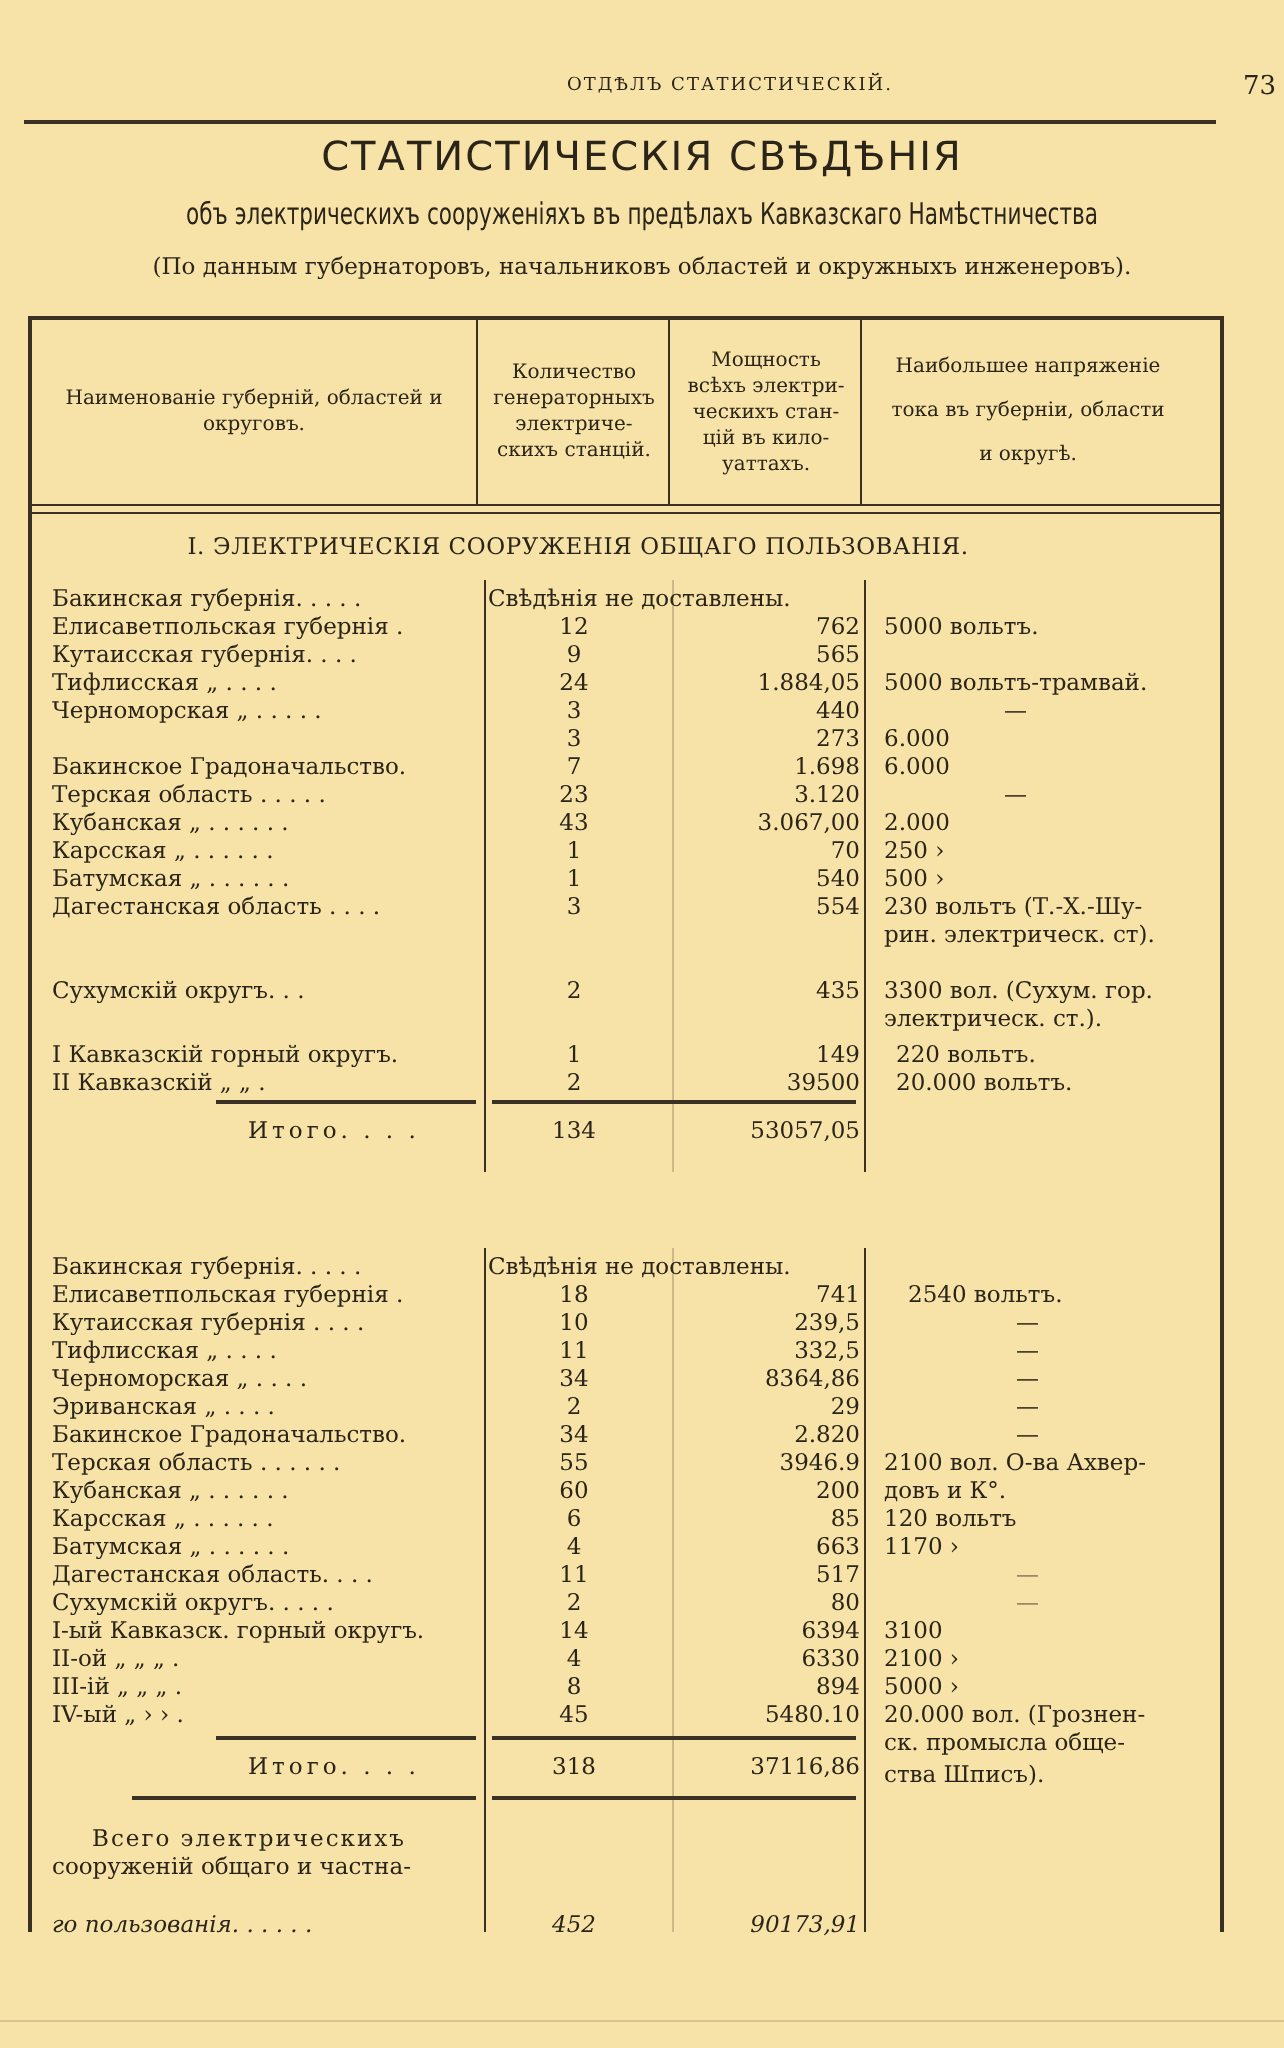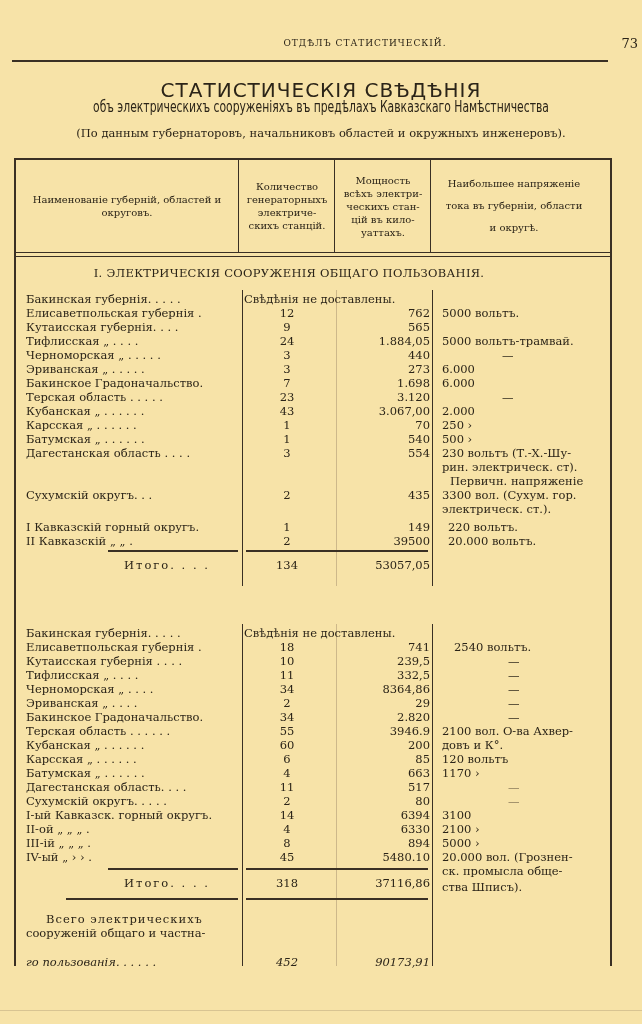--- a/index.html
+++ b/index.html
@@ -8,21 +8,21 @@
     background: #f7e3a8;
     font-family: "DejaVu Serif", "Liberation Serif", serif;
     color: #2b2418;
     position: relative;
   }
   .page { position: absolute; left: 0; top: 0; width: 642px; height: 1024px; }
   .running-head { position: absolute; top: 36px; left: 0; width: 642px; height: 16px; margin-left: 44px; }
   .running-title { position: absolute; left: 0; width: 642px; text-align: center; font-size: 9px; letter-spacing: 1px; top: 2px; }
   .page-number { position: absolute; right: 48px; top: 0; font-size: 13px; }
   .rule-top { position: absolute; left: 12px; width: 596px; top: 60px; border-top: 2px solid #3a3024; }
-  .main-title { position: absolute; top: 66px; left: 0; width: 642px; text-align: center; font-family: "DejaVu Sans", sans-serif; font-size: 20px; letter-spacing: 1px; margin-top: 12px; }
+  .main-title { position: absolute; top: 66px; left: 0; width: 642px; text-align: center; font-family: "DejaVu Sans", sans-serif; font-size: 20px; letter-spacing: 1px; }
   .subtitle { position: absolute; top: 98px; left: 0; width: 642px; text-align: center; font-family: "DejaVu Sans", sans-serif; font-size: 15px; transform: scaleX(0.72); transform-origin: center; white-space: nowrap; }
   .source-note { position: absolute; top: 126px; left: 0; width: 642px; text-align: center; font-size: 11.5px; white-space: nowrap; }
   .table-frame { position: absolute; left: 14px; top: 158px; width: 594px; height: 806px; border-left: 2px solid #3a3024; border-right: 2px solid #3a3024; border-top: 2px solid #3a3024; }
   .hdr { position: absolute; top: 0; height: 92px; font-size: 10px; text-align: center; line-height: 13px; display: flex; align-items: center; justify-content: center; }
   .hdr-sep { position: absolute; top: 0; height: 92px; border-left: 1.5px solid #3a3024; }
   .hdr-bottom { position: absolute; left: 0; width: 594px; top: 92px; border-top: 1px solid #3a3024; }
   .hdr-bottom2 { position: absolute; left: 0; width: 594px; top: 96px; border-top: 1px solid #3a3024; }
   .section-title { position: absolute; left: 0; width: 546px; text-align: center; font-size: 11.5px; letter-spacing: 0.3px; }
   .row { position: absolute; left: 0; width: 594px; height: 14px; font-size: 11.5px; line-height: 14px; }
   .row .name { position: absolute; left: 10px; width: 215px; white-space: nowrap; overflow: hidden; }
@@ -91,21 +91,20 @@
         <span class="power">1.884,05</span>
         <span class="volt">5000 вольтъ-трамвай.</span>
       </div>
     <div class="row" style="top:188px;">
         <span class="name">Черноморская „  . . . . .</span>
         <span class="count">3</span>
         <span class="power">440</span>
         <span class="volt" style="padding-left:60px;">—</span>
       </div>
     <div class="row" style="top:202px;">
-        <span class="name">Эриванская   „  . . . . .</span>
         <span class="count">3</span>
         <span class="power">273</span>
         <span class="volt">6.000</span>
       </div>
     <div class="row" style="top:216px;">
         <span class="name">Бакинское Градоначальство.</span>
         <span class="count">7</span>
         <span class="power">1.698</span>
         <span class="volt">6.000</span>
       </div>
@@ -134,23 +133,20 @@
         <span class="volt">500   ›</span>
       </div>
     <div class="row" style="top:286px;">
         <span class="name">Дагестанская область . . . .</span>
         <span class="count">3</span>
         <span class="power">554</span>
         <span class="volt">230 вольтъ (Т.-Х.-Шу-</span>
       </div>
     <div class="row" style="top:300px;">
         <span class="volt">рин. электрическ. ст).</span>
-      </div>
-    <div class="row" style="top:314px;">
-        <span class="volt" style="padding-left:8px;">Первичн. напряженіе</span>
       </div>
     <div class="row" style="top:328px;">
         <span class="name">Сухумскій округъ.      . .</span>
         <span class="count">2</span>
         <span class="power">435</span>
         <span class="volt">3300 вол. (Сухум. гор.</span>
       </div>
     <div class="row" style="top:342px;">
         <span class="volt">электрическ. ст.).</span>
       </div>

